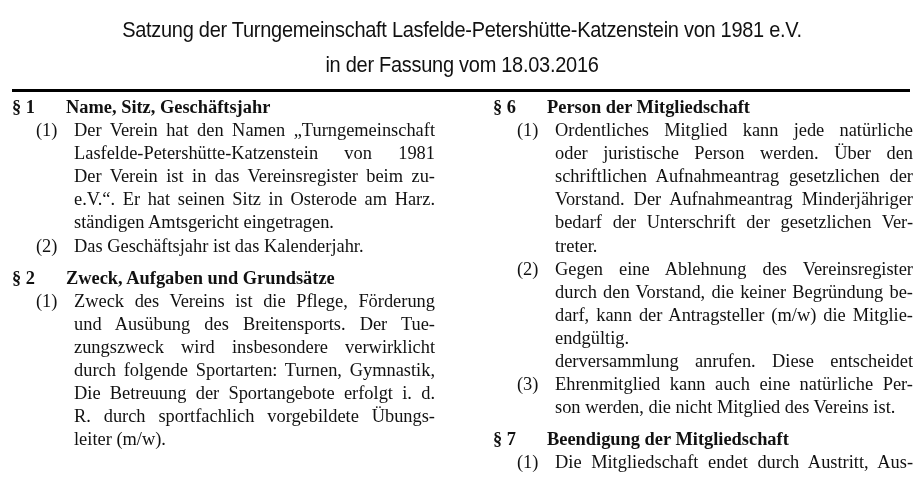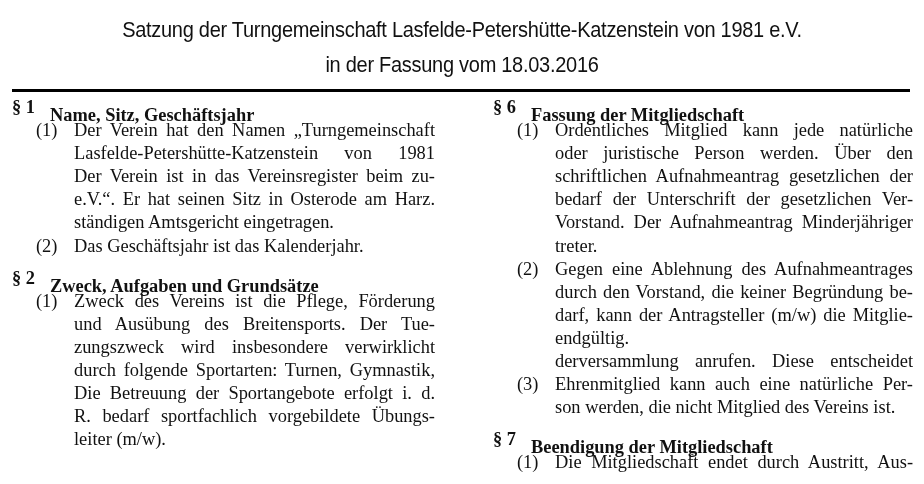--- a/index.html
+++ b/index.html
@@ -11,21 +11,21 @@
       transform: scaleX(0.93); transform-origin: center;
     }
     .title.l1 { top: 18px; }
     .title.l2 { top: 53px; }
     .rule { position: absolute; left: 12px; width: 898px; top: 89px; height: 3px; background: #000; }
     .col { position: absolute; top: 96px; font-family: "Liberation Serif", "DejaVu Serif", serif; font-size: 18.4px; line-height: 23.1px; }
     .col.left { left: 12px; width: 423px; }
     .col.right { left: 493px; width: 420px; }
     .sec-head { font-weight: bold; position: relative; height: 23.1px; white-space: nowrap; }
     .sec-num { position: absolute; left: 0; }
-    .sec-title { position: absolute; left: 38px; margin-top: 8px; }
+    .sec-title { position: absolute; left: 54px; }
     .item { position: relative; padding-left: 62px; }
     .item-num { position: absolute; left: 24px; top: 0; }
     .line { display: block; text-align: justify; text-align-last: justify; white-space: nowrap; height: 23.1px; }
     .line.last { text-align-last: left; }
     .gap { height: 9px; }
   </style>
 </head>
 <body>
 
 <div class="title l1">Satzung der Turngemeinschaft Lasfelde-Petershütte-Katzenstein von 1981 e.V.</div>
@@ -54,42 +54,42 @@
     <span class="sec-num">§ 2</span>
     <span class="sec-title">Zweck, Aufgaben und Grundsätze</span>
   </div>
   <div class="item">
     <span class="item-num">(1)</span>
     <span class="line">Zweck des Vereins ist die Pflege, Förderung</span>
     <span class="line">und Ausübung des Breitensports. Der Tue-</span>
     <span class="line">zungszweck wird insbesondere verwirklicht</span>
     <span class="line">durch folgende Sportarten: Turnen, Gymnastik,</span>
     <span class="line">Die Betreuung der Sportangebote erfolgt i. d.</span>
-    <span class="line">R. bedarf sportfachlich vorgebildete Übungs-</span>
+    <span class="line">R. durch sportfachlich vorgebildete Übungs-</span>
     <span class="line last">leiter (m/w).</span>
   </div>
 </div>
 
 <div class="col right">
   <div class="sec-head">
     <span class="sec-num">§ 6</span>
-    <span class="sec-title">Fassung der Mitgliedschaft</span>
+    <span class="sec-title">Person der Mitgliedschaft</span>
   </div>
   <div class="item">
     <span class="item-num">(1)</span>
     <span class="line">Ordentliches Mitglied kann jede natürliche</span>
     <span class="line">oder juristische Person werden. Über den</span>
     <span class="line">schriftlichen Aufnahmeantrag gesetzlichen der</span>
+    <span class="line">Vorstand. Der Aufnahmeantrag Minderjähriger</span>
     <span class="line">bedarf der Unterschrift der gesetzlichen Ver-</span>
-    <span class="line">Vorstand. Der Aufnahmeantrag Minderjähriger</span>
     <span class="line last">treter.</span>
   </div>
   <div class="item">
     <span class="item-num">(2)</span>
-    <span class="line">Gegen eine Ablehnung des Aufnahmeantrages</span>
+    <span class="line">Gegen eine Ablehnung des Vereinsregister</span>
     <span class="line">durch den Vorstand, die keiner Begründung be-</span>
     <span class="line">darf, kann der Antragsteller (m/w) die Mitglie-</span>
     <span class="line last">endgültig.</span>
     <span class="line">derversammlung anrufen. Diese entscheidet</span>
   </div>
   <div class="item">
     <span class="item-num">(3)</span>
     <span class="line">Ehrenmitglied kann auch eine natürliche Per-</span>
     <span class="line last">son werden, die nicht Mitglied des Vereins ist.</span>
   </div>

